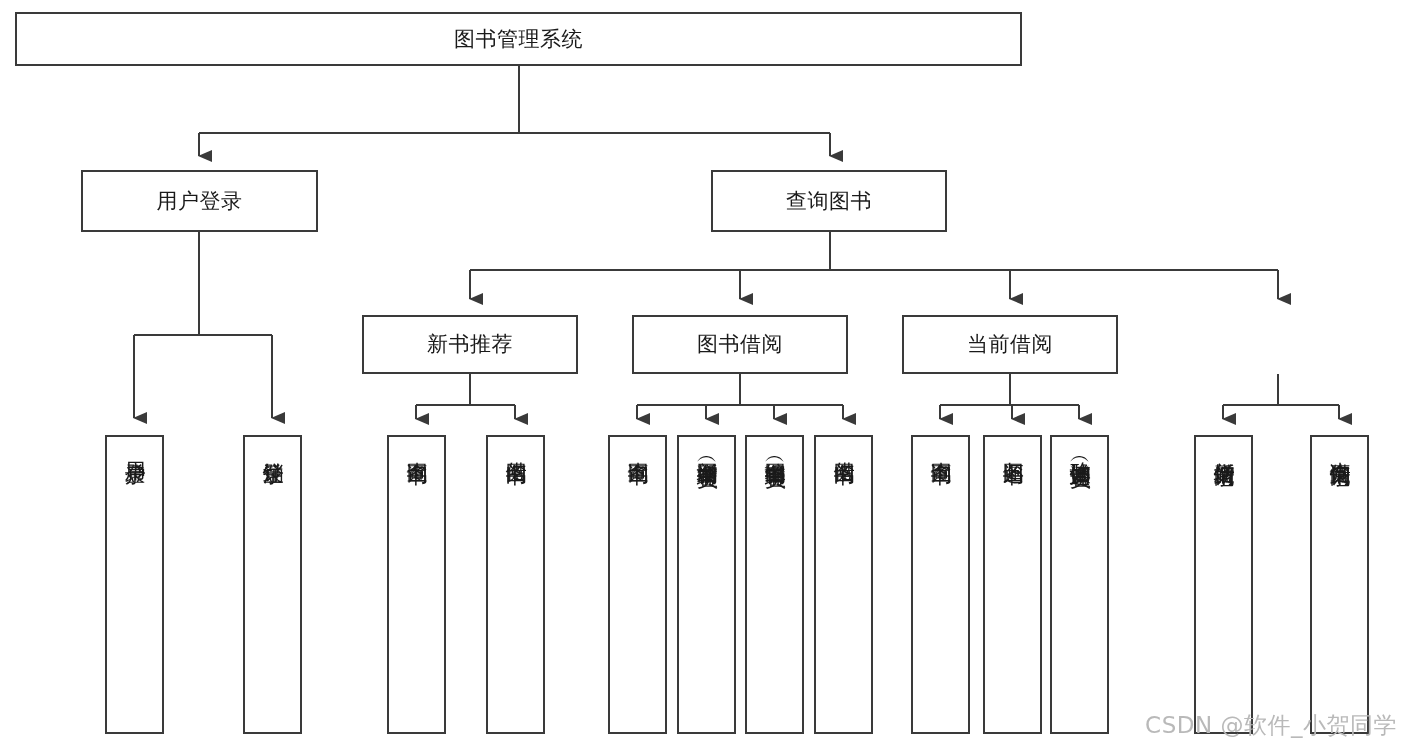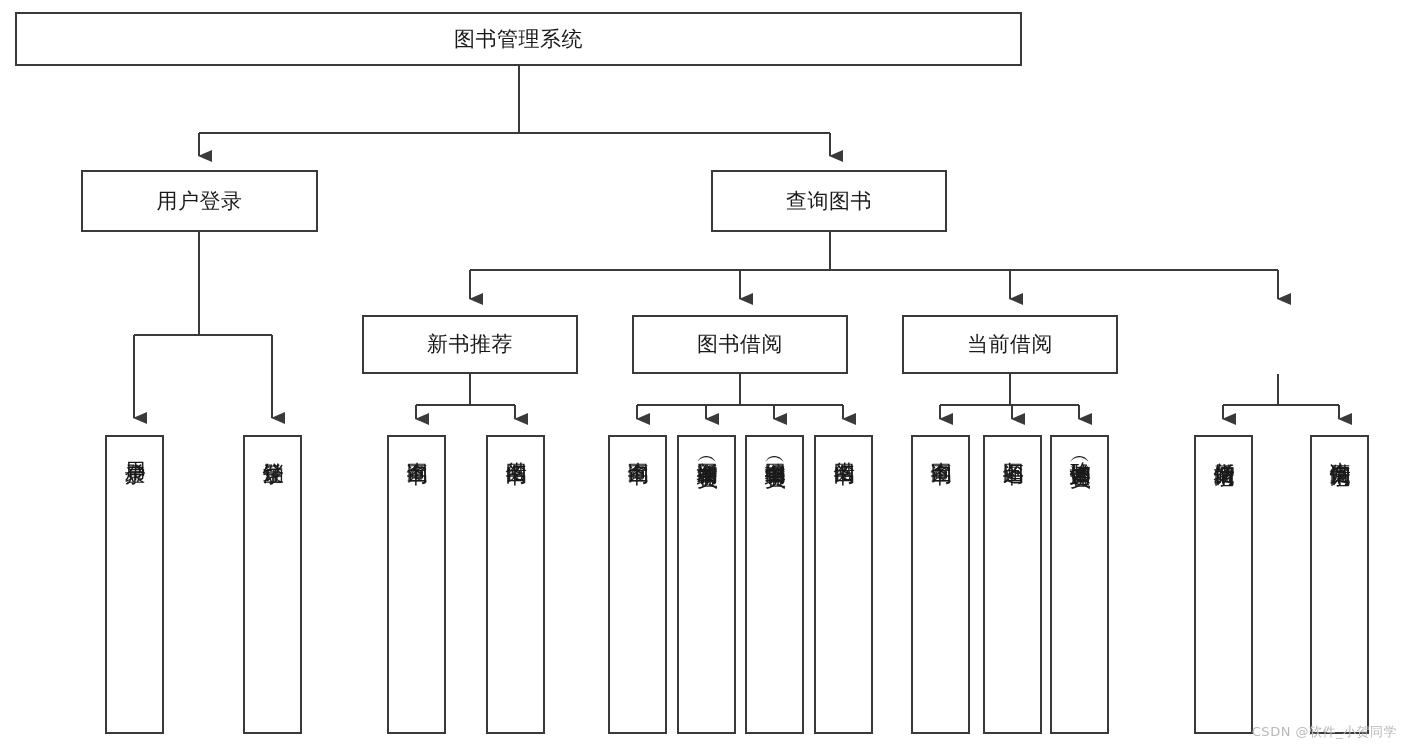--- a/index.html
+++ b/index.html
@@ -56,21 +56,21 @@
     text-orientation: upright;
     font-size: 21px;
     line-height: 1.32;
     letter-spacing: 1px;
     white-space: nowrap;
   }
   .watermark {
     position: absolute;
     right: 8px;
     bottom: 6px;
-    font-size: 13px;
+    font-size: 23px;
     color: #b9b9b9;
     white-space: nowrap;
     font-family: "DejaVu Sans", "Liberation Sans", sans-serif;
     letter-spacing: 0.5px;
   }
 </style>
 </head>
 <body>
 
 <div id="diagram-root">

